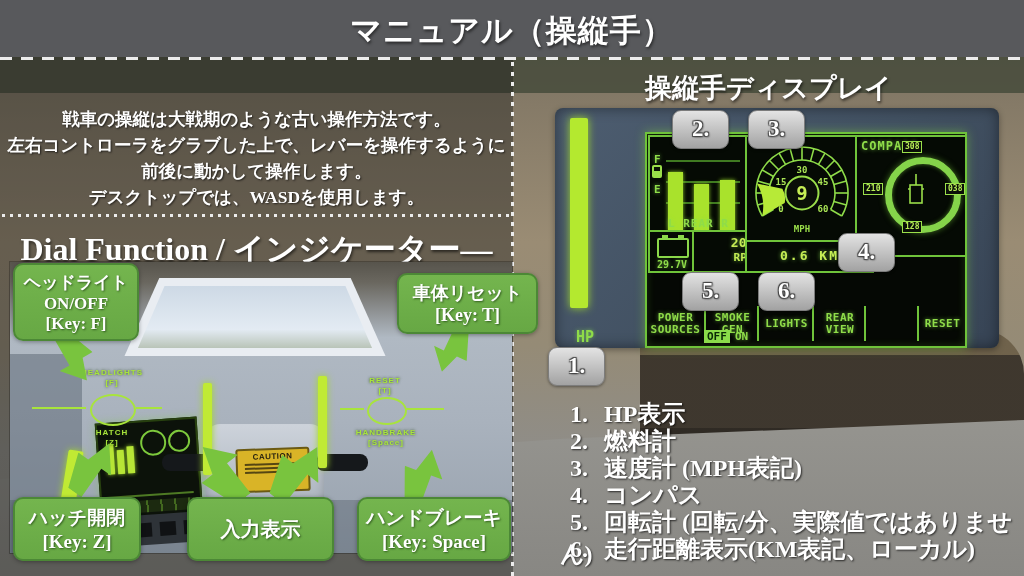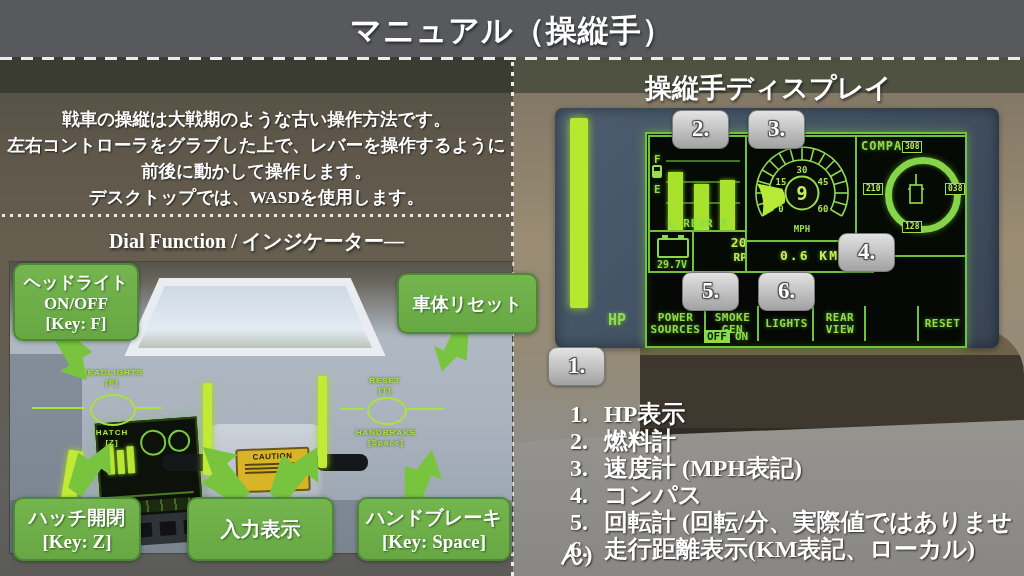--- a/index.html
+++ b/index.html
@@ -24,21 +24,21 @@
     background:repeating-linear-gradient(90deg,#ececec 0 12px,transparent 12px 21px);}
   .vline-dot{left:511px;top:62px;width:3px;height:514px;
     background:repeating-linear-gradient(180deg,#ececec 0 4px,transparent 4px 10px);}
   .hline-dot{left:2px;top:214px;width:508px;height:3px;
     background:repeating-linear-gradient(90deg,#ececec 0 3px,transparent 3px 8px);}
   
   .h-left{left:0;top:68px;width:513px;text-align:center;color:#fff;font-weight:bold;font-size:27px;
     text-shadow:1px 2px 3px rgba(0,0,0,.6);}
   .para{left:0;top:106px;width:513px;text-align:center;color:#fff;font-weight:bold;font-size:17.5px;
     line-height:26px;text-shadow:1px 1px 2px rgba(0,0,0,.65);}
-  .h-dial{left:0;top:228px;width:513px;text-align:center;color:#fff;font-weight:bold;font-size:20px;
+  .h-dial{left:0;top:228px;width:513px;text-align:center;color:#fff;font-weight:bold;font-size:32px;
     text-shadow:1px 2px 3px rgba(0,0,0,.6);}
   .h-right{left:513px;top:70px;width:511px;text-align:center;color:#fff;font-weight:bold;font-size:27px;
     text-shadow:1px 2px 3px rgba(0,0,0,.6);}
   
   .photo{left:10px;top:262px;width:502px;height:291px;overflow:hidden;
     background:linear-gradient(180deg,#57544c 0%,#6a675f 7%,#b0b9c3 26%,#a9b2bd 55%,#97a1ad 100%);
     box-shadow:0 0 0 1px rgba(0,0,0,.25);}
   .win-frame{left:100px;top:16px;width:290px;height:78px;background:#e9edf2;
     clip-path:polygon(17% 0,83% 0,95% 100%,5% 100%);}
   .win-sky{left:112px;top:24px;width:266px;height:62px;
@@ -76,22 +76,22 @@
     border-radius:10px;color:#fff;font-weight:bold;text-align:center;
     display:flex;flex-direction:column;justify-content:center;
     text-shadow:1px 1px 2px rgba(20,50,10,.65);box-shadow:0 1px 4px rgba(0,0,0,.35);}
   .callout span{display:block;}
   
   .bezel{left:555px;top:108px;width:444px;height:240px;border-radius:8px;
     background:linear-gradient(135deg,#4d5d70 0%,#415061 55%,#374455 100%);
     box-shadow:inset 0 0 14px rgba(0,0,0,.45),0 2px 6px rgba(0,0,0,.35);}
   .hp-bar{left:570px;top:118px;width:18px;height:190px;background:#b4e92f;border-radius:2px;
     box-shadow:0 0 9px #9ed62e;}
-  .hp-label{left:564px;top:311px;width:30px;text-align:left;color:#bfd84b;font-weight:bold;font-size:15px;
-    font-family:"DejaVu Sans Mono",monospace;margin-left:44px;}
+  .hp-label{left:564px;top:328px;width:30px;text-align:right;color:#bfd84b;font-weight:bold;font-size:15px;
+    font-family:"DejaVu Sans Mono",monospace;}
   .screen{left:645px;top:132px;width:318px;height:212px;background:#050804;border:2px solid #6fc33a;
     box-shadow:0 0 10px rgba(130,220,60,.45),inset 0 0 8px rgba(130,220,60,.2);}
   .cell{position:absolute;border:2px solid #6fc33a;background:#050a04;}
   .hud{color:#8fdc49;font-family:"DejaVu Sans Mono",monospace;font-weight:bold;
     text-shadow:0 0 4px rgba(140,230,80,.65);}
   .hud-bright{color:#c6ee55;}
   .fuel-grid{position:absolute;left:16px;top:4px;width:74px;height:64px;
     background:repeating-linear-gradient(180deg,transparent 0 19px,#3f7a21 19px 21px);}
   .fuel-bar{position:absolute;bottom:0;width:15px;background:#a9e22c;box-shadow:0 0 4px #8fce24;}
   .pump-icon{position:absolute;left:2px;top:28px;width:10px;height:13px;background:#9ade4a;border-radius:2px;}
@@ -211,20 +211,21 @@
     <div class="arrow" style="left:392px;top:186px;width:40px;height:58px;transform:rotate(20deg);"></div>
   </div>
 
   <div class="callout" style="left:13px;top:263px;width:122px;height:74px;font-size:17px;">
     <span>ヘッドライト</span>
     <span>ON/OFF</span>
     <span>[Key: F]</span>
   </div>
   <div class="callout" style="left:363px;top:273px;width:137px;height:57px;font-size:18px;margin-left:34px;">
     <span>車体リセット</span>
+    <span>[Key: T]</span>
   </div>
   <div class="callout" style="left:13px;top:497px;width:124px;height:60px;font-size:19px;border-radius:10px;">
     <span>ハッチ開閉</span>
     <span>[Key: Z]</span>
   </div>
   <div class="callout" style="left:187px;top:497px;width:143px;height:60px;font-size:20px;">
     <span>入力表示</span>
   </div>
   <div class="callout" style="left:357px;top:497px;width:150px;height:60px;font-size:19px;">
     <span>ハンドブレーキ</span>

